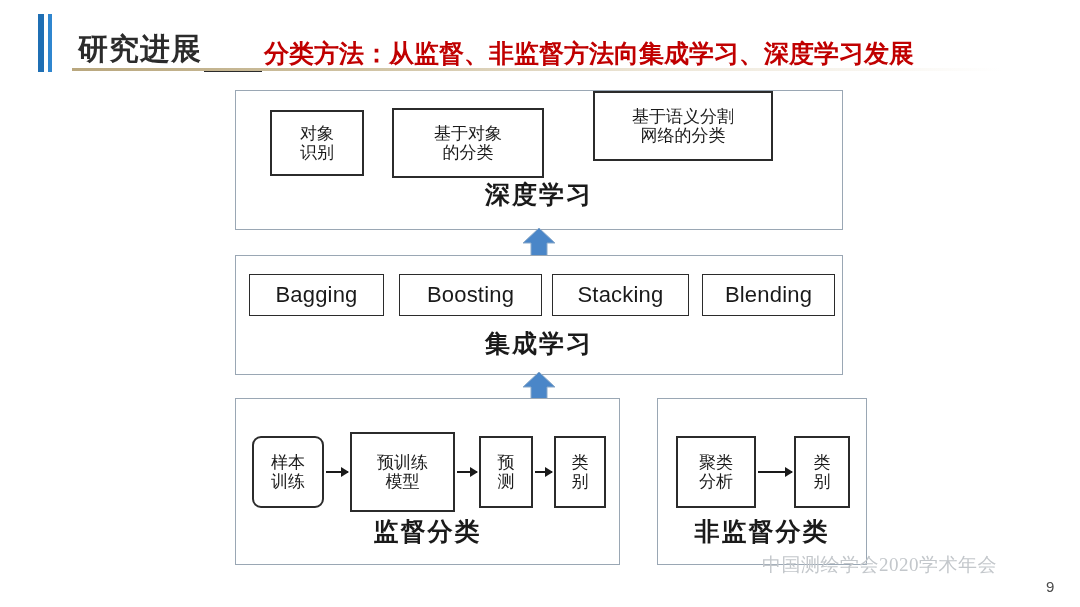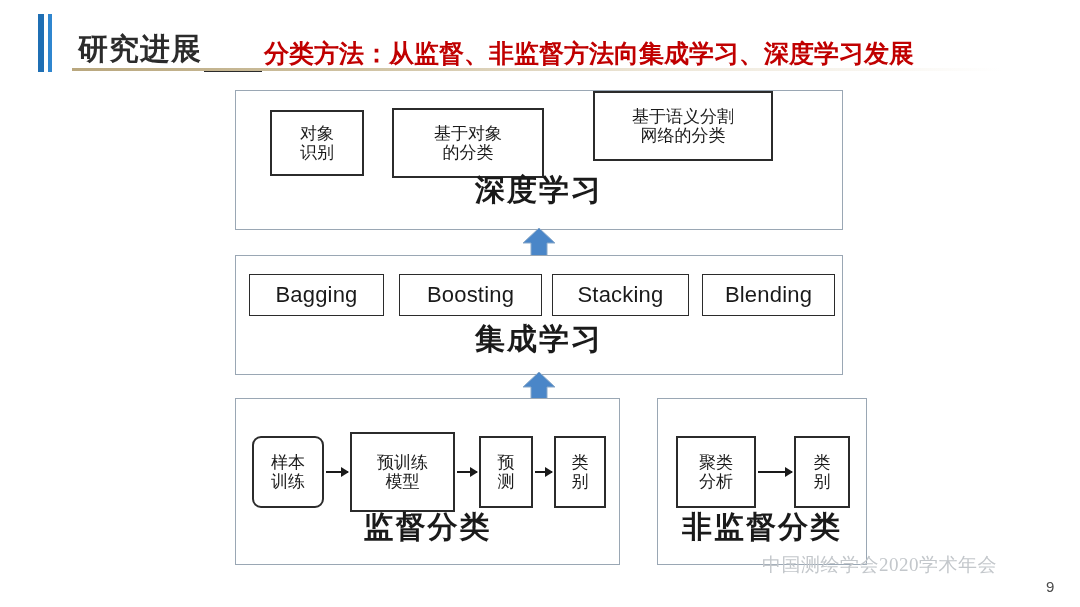--- a/index.html
+++ b/index.html
@@ -91,21 +91,21 @@
   .panel-deep   { left: 235px; top: 90px;  width: 608px; height: 140px; }
   .panel-ens    { left: 235px; top: 255px; width: 608px; height: 120px; }
   .panel-sup    { left: 235px; top: 398px; width: 385px; height: 167px; }
   .panel-unsup  { left: 633px; top: 398px; width: 210px; height: 167px; margin-left: 24px; }
 
   .panel-title {
     position: absolute;
     left: 0;
     right: 0;
     text-align: center;
-    font-size: 30px;
+    font-size: 25px;
     font-weight: bold;
     color: #1a1a1a;
     letter-spacing: 2px;
   }
   .panel-deep .panel-title  { bottom: 18px; }
   .panel-ens .panel-title   { bottom: 14px; }
   .panel-sup .panel-title   { bottom: 16px; }
   .panel-unsup .panel-title { bottom: 16px; }
 
   

